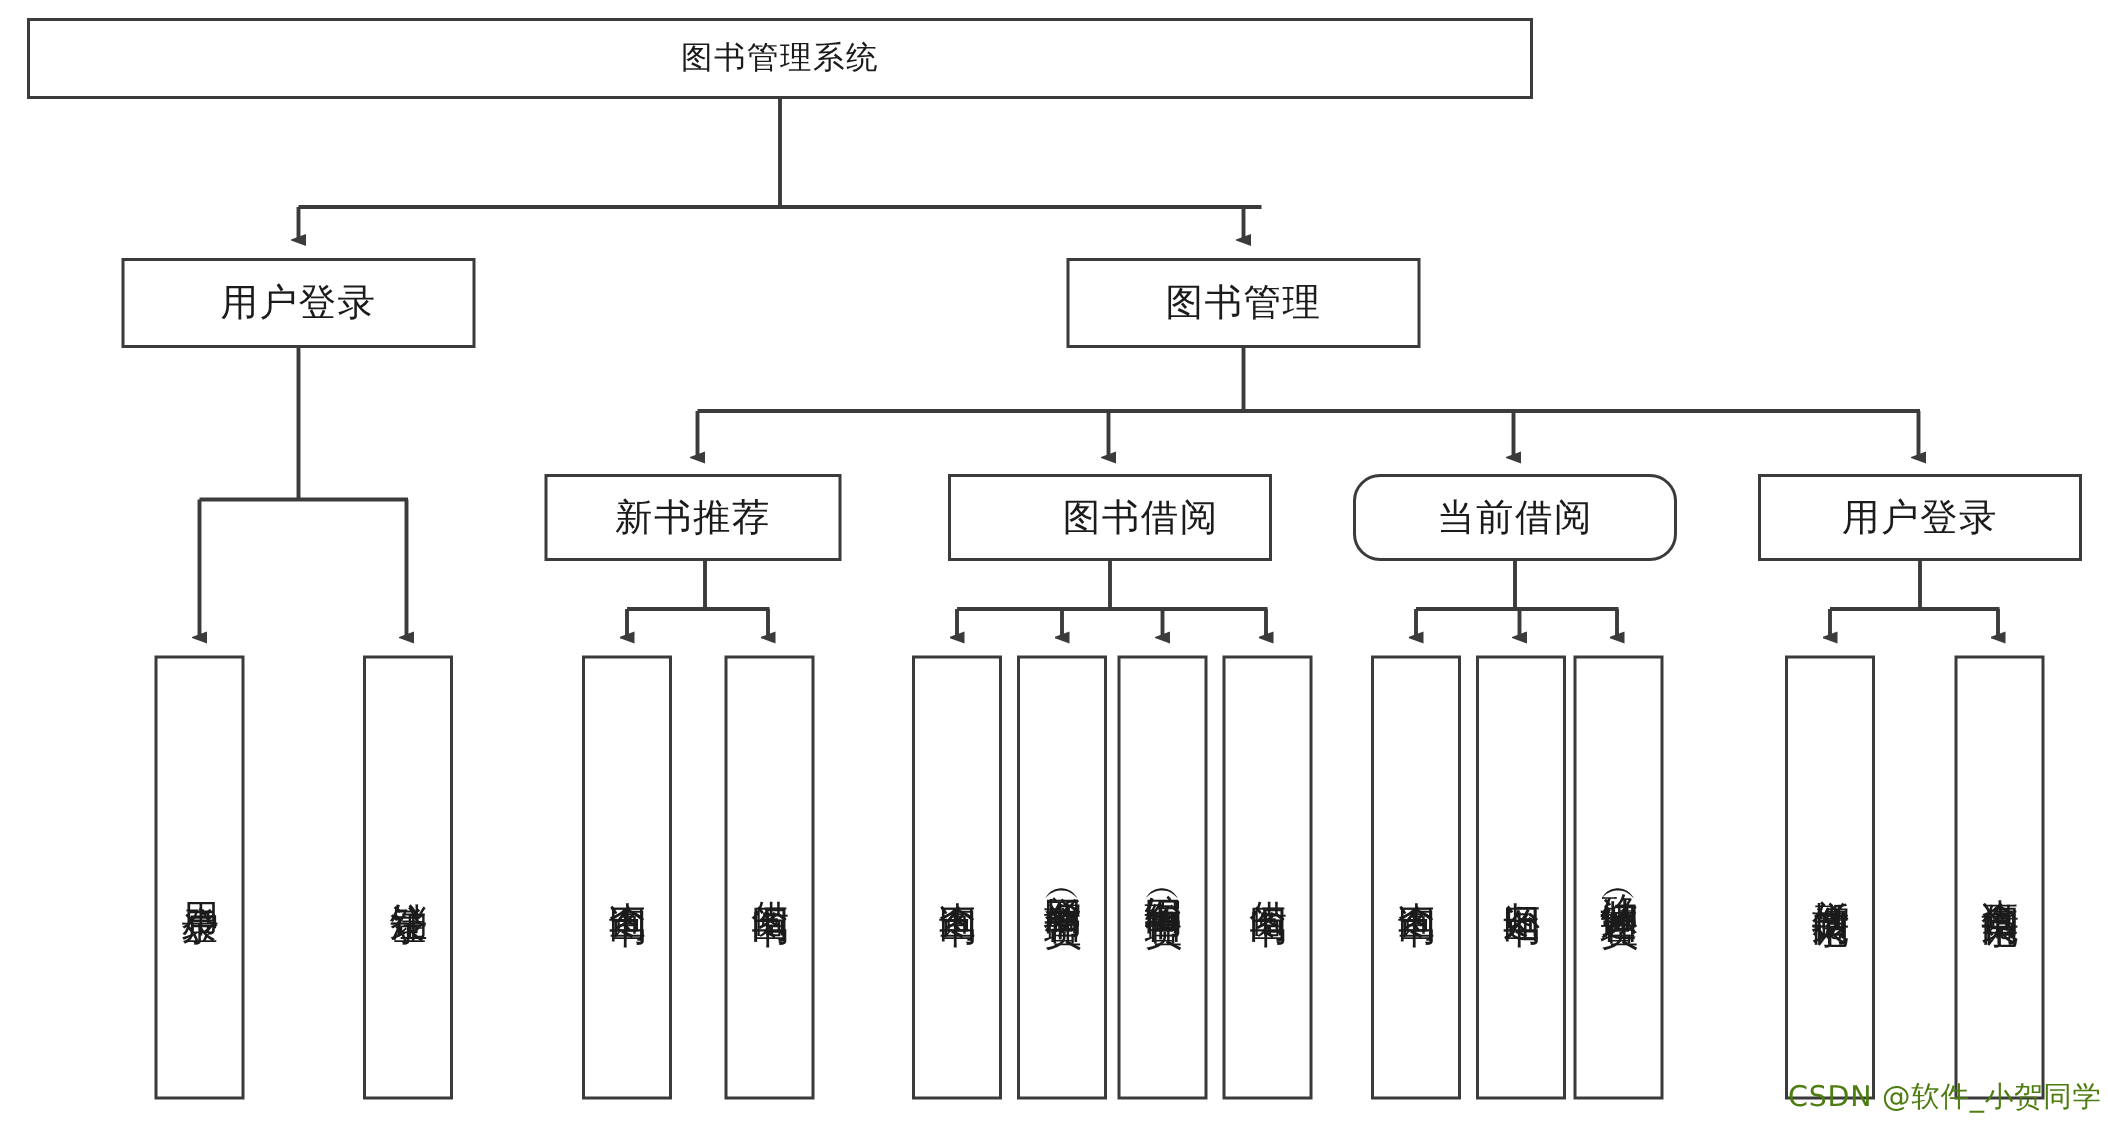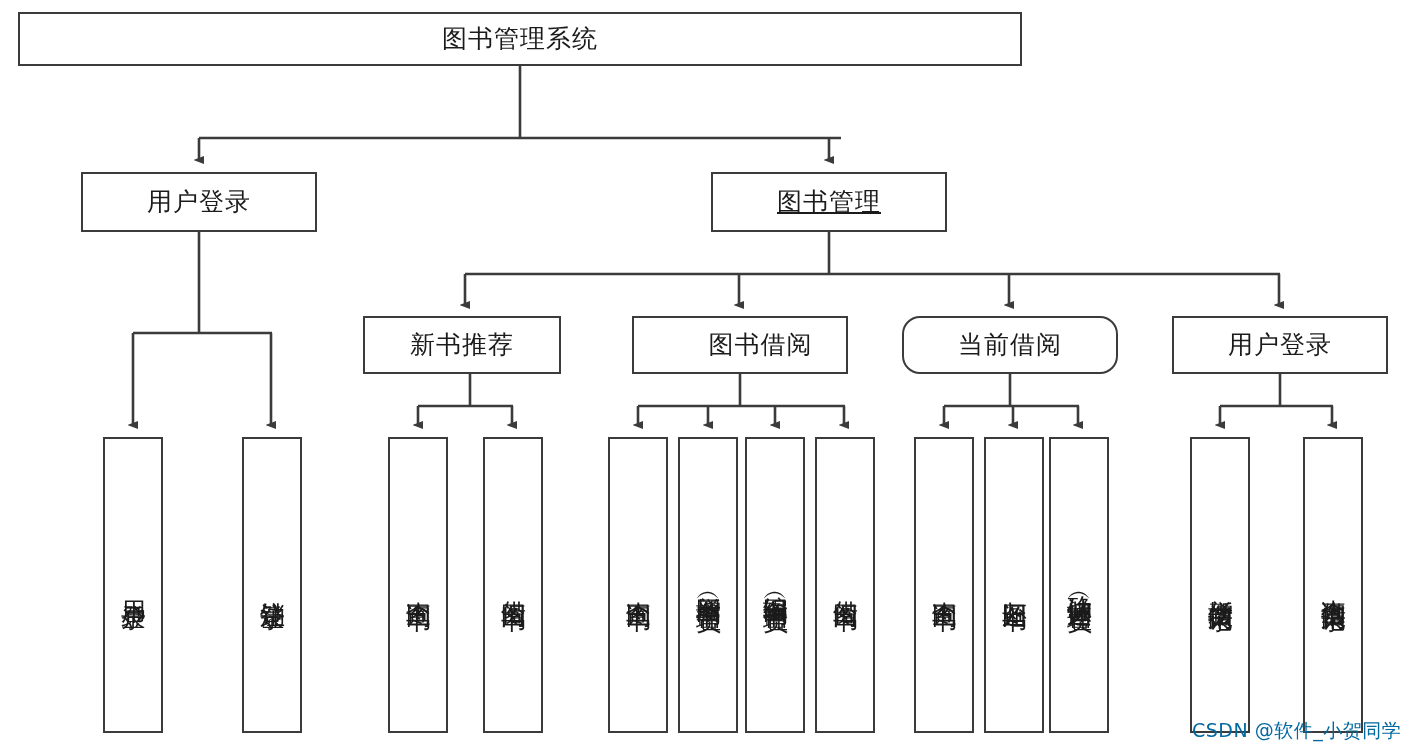--- a/index.html
+++ b/index.html
@@ -35,41 +35,41 @@
     align-items: center;
     justify-content: center;
     color: #1b1b1b;
   }
   .node.horiz {
     font-size: 25px;
     letter-spacing: 1px;
     line-height: 1.1;
   }
   .node.root {
-    font-size: 25px;
+    font-size: 21px;
   }
   .node.leaf {
     align-items: center;
     justify-content: center;
     padding: 6px 2px;
   }
   .vtext {
     writing-mode: vertical-rl;
     text-orientation: upright;
     font-size: 25px;
     line-height: 1.28;
     letter-spacing: 2px;
     text-align: center;
     color: #1b1b1b;
     white-space: nowrap;
   }
   .watermark {
     position: absolute;
     font-size: 19px;
-    color: #0369a1;
+    color: #4d7c0f;
     letter-spacing: 0.5px;
     white-space: nowrap;
     font-family: "DejaVu Sans", "Liberation Sans", sans-serif;
   }
 </style>
 </head>
 <body>
 
 <div id="diagram-root">
 
@@ -123,21 +123,21 @@
     </g>
   </svg>
 
   <div class="node root horiz" style="left:18px; top:12px; width:1004px; height:54px;">
     <span>图书管理系统</span>
   </div>
 
   <div class="node horiz" style="left:81px; top:172px; width:236px; height:60px;">
     <span>用户登录</span>
   </div>
-  <div class="node horiz" style="left:711px; top:172px; width:236px; height:60px;text-decoration:underline;">
+  <div class="node horiz" style="left:711px; top:172px; width:236px; height:60px;">
     <span>图书管理</span>
   </div>
 
   <div class="node horiz" style="left:363px; top:316px; width:198px; height:58px;">
     <span>新书推荐</span>
   </div>
   <div class="node horiz" style="left:632px; top:316px; width:216px; height:58px;padding-left:41px;">
     <span>图书借阅</span>
   </div>
   <div class="node horiz" style="left:902px; top:316px; width:216px; height:58px;border-radius:18px;">

